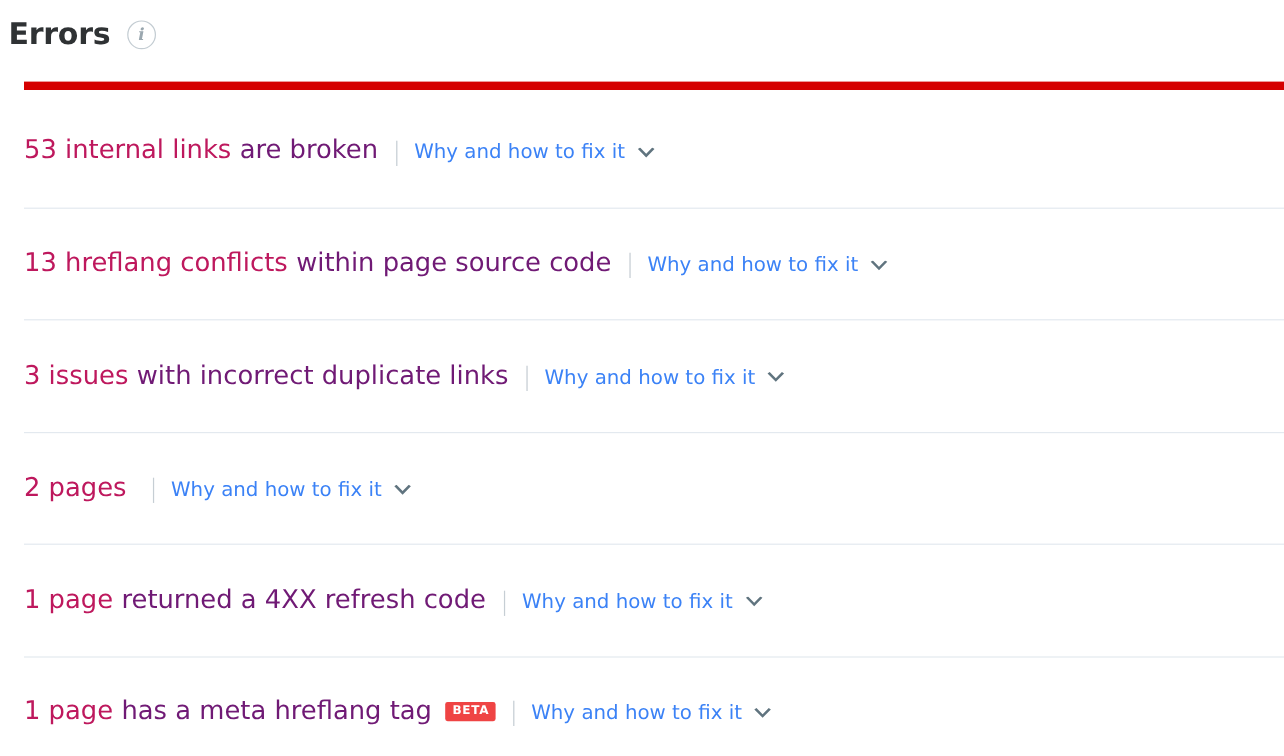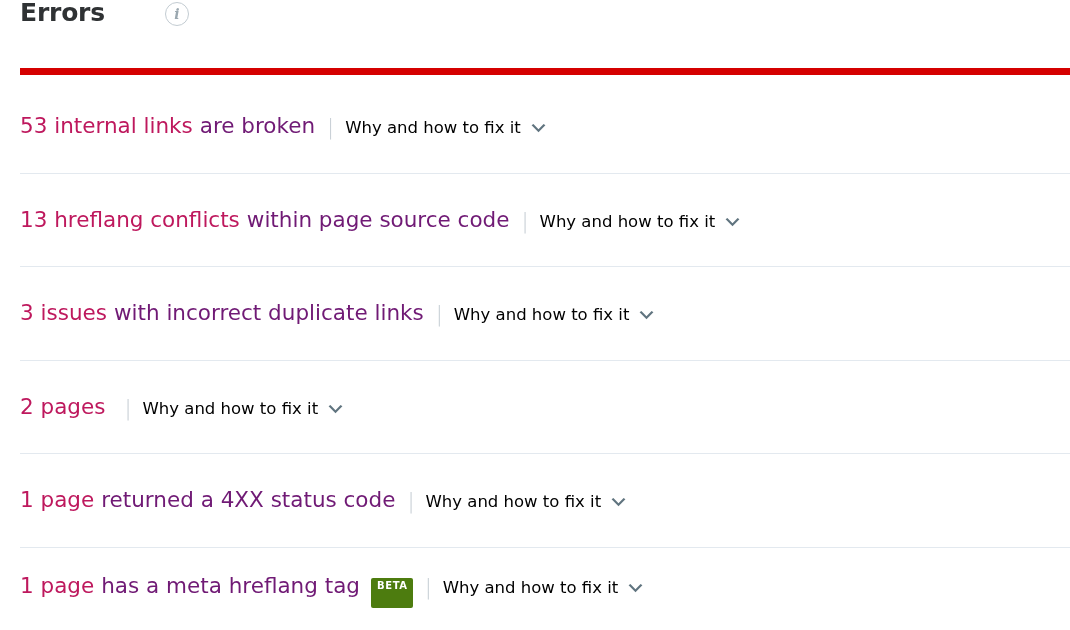--- a/index.html
+++ b/index.html
@@ -18,23 +18,23 @@
   .panel {
     position: relative;
     width: 1070px;
     height: 630px;
     box-sizing: border-box;
   }
 
   
   .panel-header {
     display: flex;
-    padding: 0 0 0 20px;
+    align-items: center;
+    padding: 0 0 0 7px;
     height: 56px;
-    gap: 46px;
   }
   .panel-title {
     font-size: 25px;
     font-weight: bold;
     color: #2f3234;
     letter-spacing: -0.2px;
     line-height: 1;
   }
   .info-icon {
     display: inline-flex;
@@ -95,44 +95,44 @@
   .issue-count {
     color: #be185d;
     margin-right: 7px;
     cursor: pointer;
   }
   .issue-desc {
     color: #701a75;
   }
   .beta-badge {
     display: inline-block;
-    background: #4d7c0f;
+    background: #ef4444;
     color: #ffffff;
     font-size: 10px;
     font-weight: bold;
     letter-spacing: 0.6px;
-    padding: 2px 5px 17px 6px;
+    padding: 2px 5px 3px 6px;
     border-radius: 2px;
     margin-left: 11px;
     position: relative;
     top: -4px;
     line-height: 11px;
   }
   .sep {
     color: #c6ced4;
     font-size: 21px;
     margin: 0 11px 0 12px;
     position: relative;
     top: 1px;
     font-weight: 300;
   }
   .fix-link {
     display: inline-flex;
     align-items: center;
-    color: #000000;
+    color: #3b82f6;
     font-size: 16.5px;
     cursor: pointer;
     line-height: 1;
   }
   .chevron {
     display: inline-flex;
     align-items: center;
     margin-left: 9px;
     position: relative;
     top: 1px;
@@ -214,21 +214,21 @@
                 <path d="M1.6 1.2 L8.5 8.2 L15.4 1.2 L13.6 0 L8.5 5.2 L3.4 0 Z" fill="#60747f"></path>
               </svg>
           </span>
         </span>
       </div>
     </div>
 
     <div class="issue-row">
       <div class="issue-text">
         <span class="issue-count">1 page</span>
-        <span class="issue-desc">returned a 4XX status code</span>
+        <span class="issue-desc">returned a 4XX refresh code</span>
         <span class="sep">|</span>
         <span class="fix-link">
           <span>Why and how to fix it</span>
           <span class="chevron">
             <svg width="17" height="11" viewBox="0 0 17 11">
                 <path d="M1.6 1.2 L8.5 8.2 L15.4 1.2 L13.6 0 L8.5 5.2 L3.4 0 Z" fill="#60747f"></path>
               </svg>
           </span>
         </span>
       </div>

